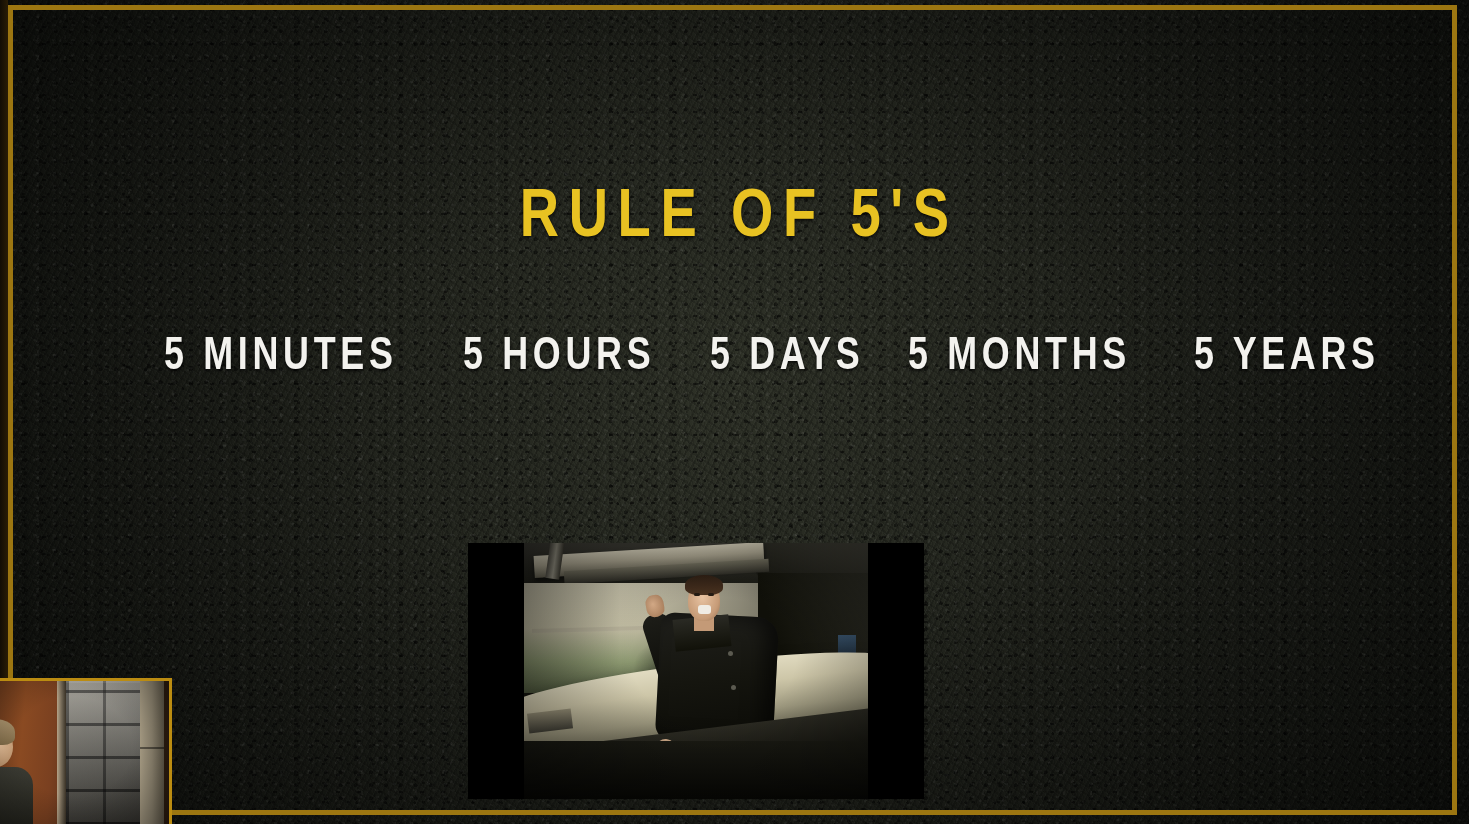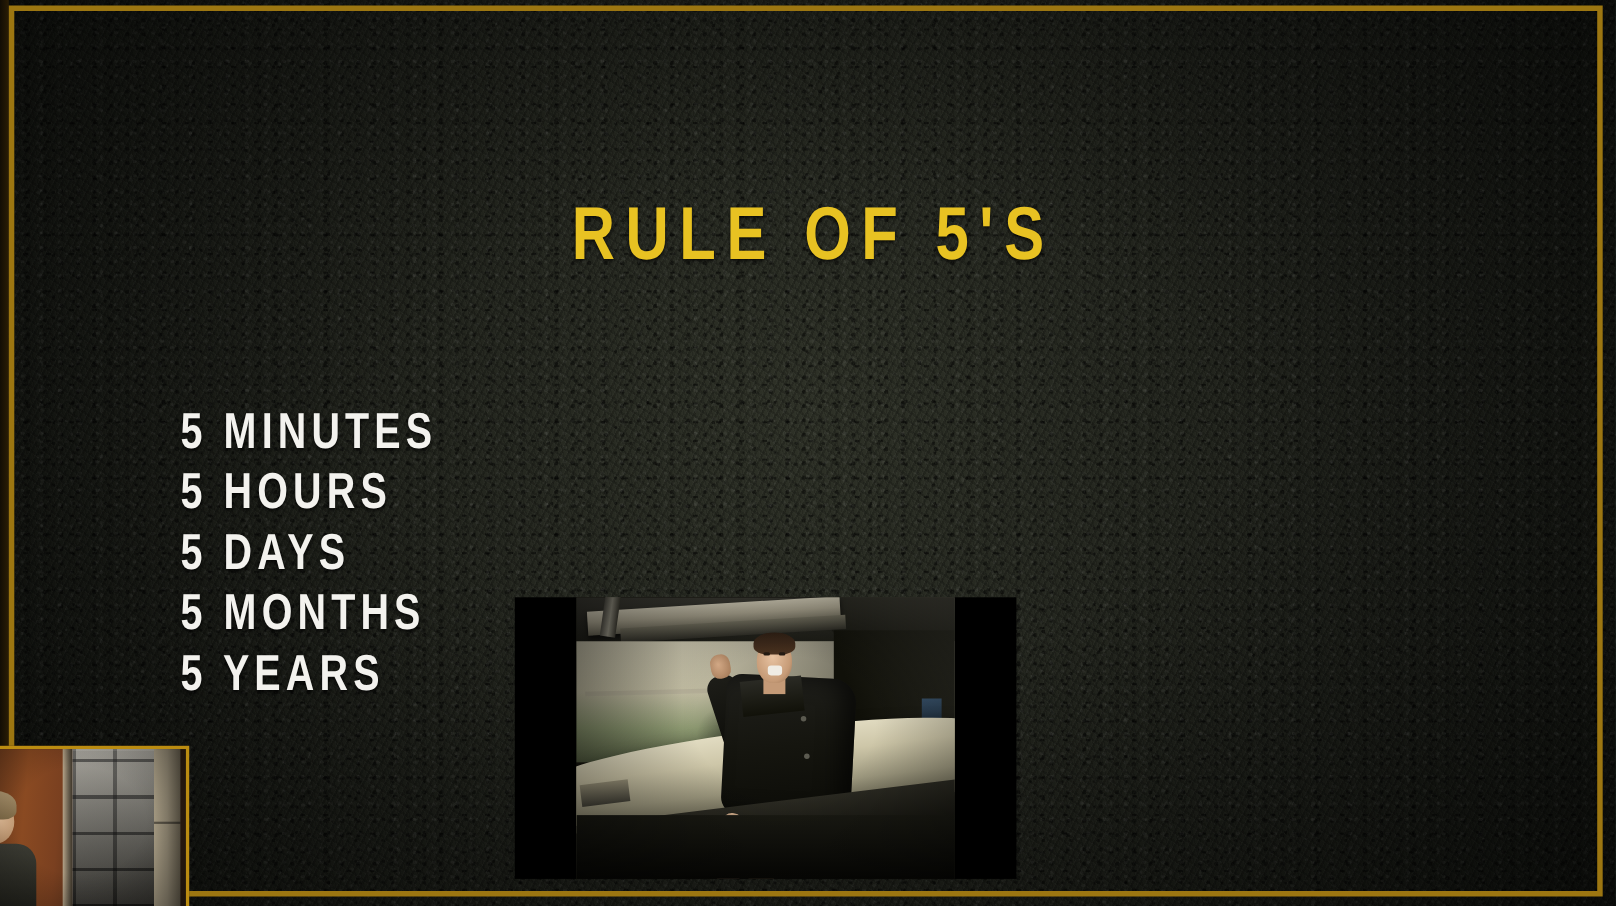--- a/index.html
+++ b/index.html
@@ -98,22 +98,21 @@
   
   .body-text {
     position: absolute;
     left: 164px;
     top: 326px;
     display: flex;
     align-items: flex-start;
   }
   .col {
     display: flex;
-    flex-direction: column;
-    margin-top: 38px;
+    flex-direction: row;
   }
   .col-left  { width: 320px; }
   .col-right { width: 900px; }
 
   .line {
     color: #f3f2ee;
     font-family: "Liberation Sans", sans-serif;
     font-weight: 700;
     font-size: 46px;
     line-height: 55px;

